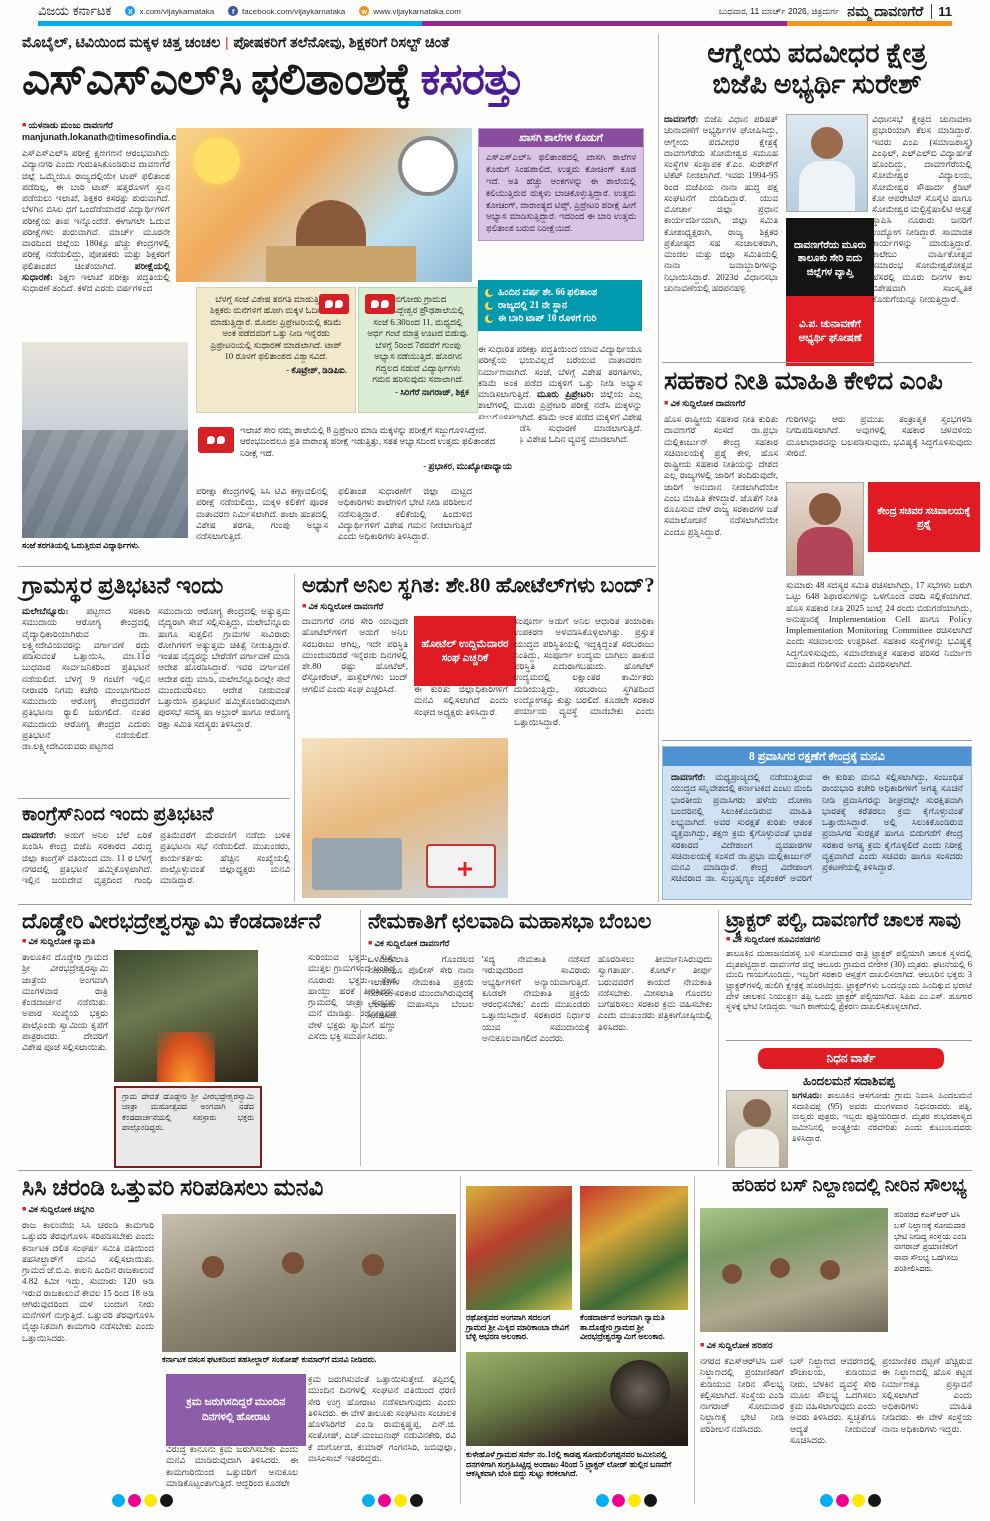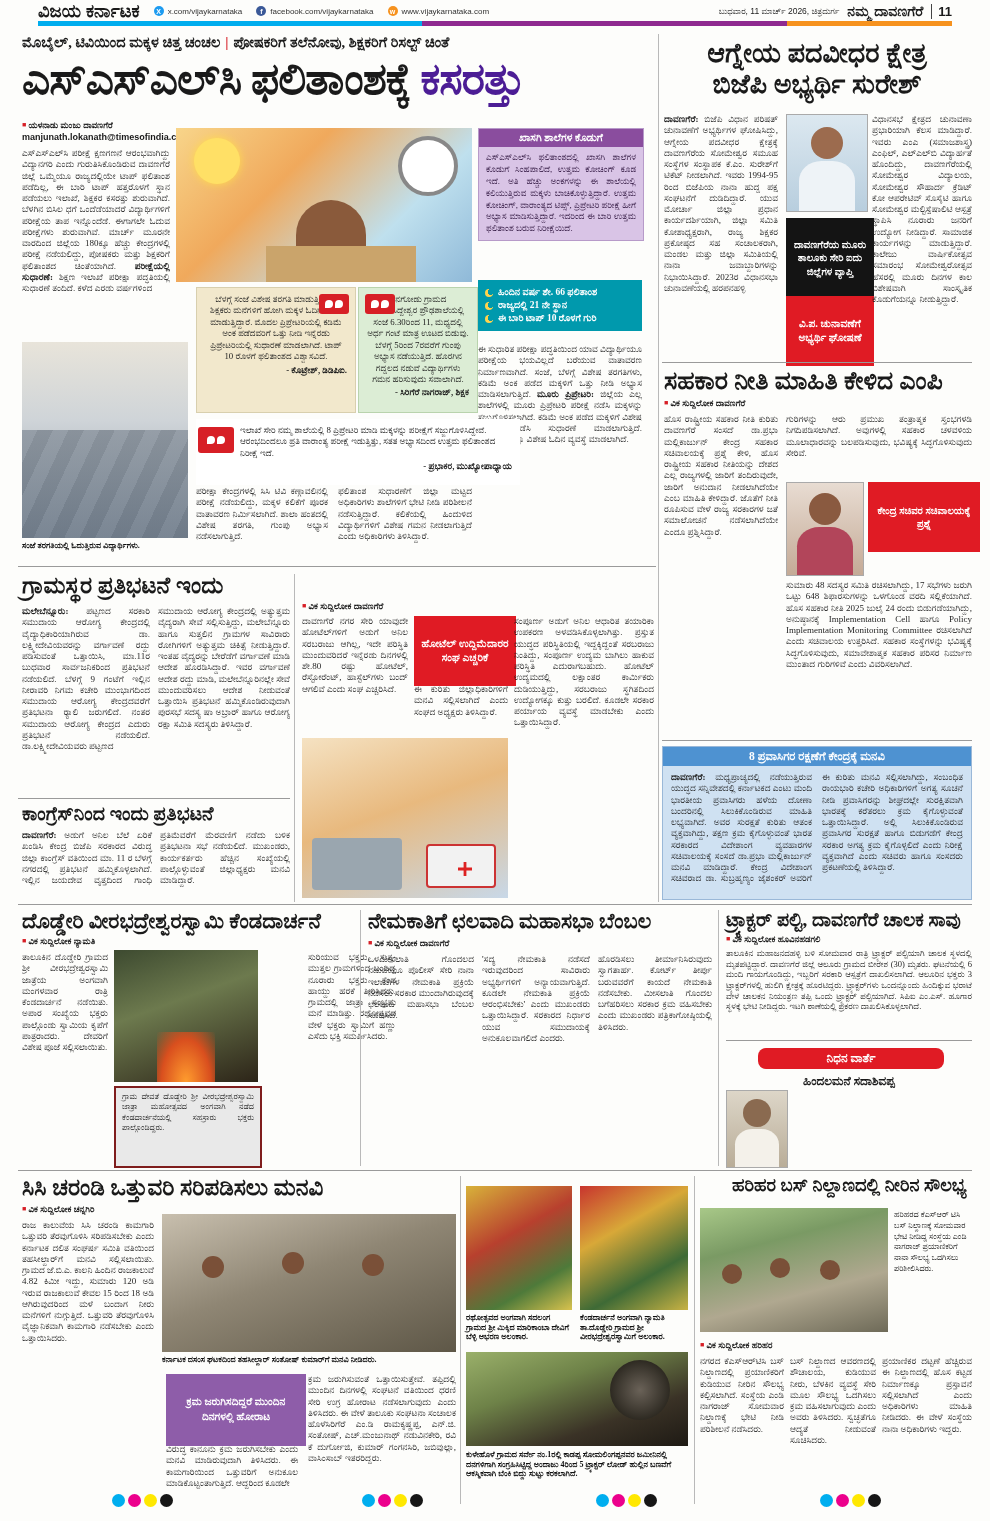--- a/index.html
+++ b/index.html
@@ -4,21 +4,21 @@
 <style>
   html,body{margin:0;padding:0;background:#e8e8e8;}
   .page{position:relative;width:990px;height:1521px;background:#fdfdfb;margin:0 auto;overflow:hidden;
         font-family:"Liberation Serif","DejaVu Serif",serif;color:#1a1a1a;}
   .abs{position:absolute;}
   .vrule{position:absolute;width:1px;background:#b9b9b9;}
   .hrule{position:absolute;height:1px;background:#9a9a9a;}
   
   .mast{position:absolute;left:38px;top:2px;width:914px;height:18px;display:flex;align-items:center;gap:14px;
         font-family:"Liberation Sans","DejaVu Sans",sans-serif;}
-  .mast-logo{font-weight:bold;font-size:18px;letter-spacing:0;white-space:nowrap;text-align:center;}
+  .mast-logo{font-weight:normal;font-size:13px;letter-spacing:0;white-space:nowrap;text-align:center;}
   .soc{display:flex;align-items:center;gap:4px;font-size:8px;color:#333;white-space:nowrap;}
   .soc .ic{width:10px;height:10px;border-radius:50%;display:inline-flex;align-items:center;justify-content:center;
            color:#fff;font-size:7px;font-weight:bold;line-height:1;}
   .ic-x{background:#1d9bf0;}
   .ic-fb{background:#3b5998;}
   .ic-gl{background:#f6921e;}
   .mast-right{margin-left:auto;display:flex;align-items:center;gap:8px;white-space:nowrap;}
   .mast-date{font-size:8.5px;color:#222;}
   .mast-ed{font-size:14px;font-weight:bold;}
   .mast-pg{font-size:13px;font-weight:bold;border-left:1px solid #444;padding-left:6px;}
@@ -190,20 +190,21 @@
   <div class="abs t" style="left:158px;top:606px;width:132px;height:186px;overflow:hidden;">ಸಮುದಾಯ ಆರೋಗ್ಯ ಕೇಂದ್ರದಲ್ಲಿ ಅತ್ಯುತ್ತಮ ವೈದ್ಯರಾಗಿ ಸೇವೆ ಸಲ್ಲಿಸುತ್ತಿದ್ದು, ಮಲೇಬೆನ್ನೂರು ಹಾಗೂ ಸುತ್ತಲಿನ ಗ್ರಾಮಗಳ ಸಾವಿರಾರು ರೋಗಿಗಳಿಗೆ ಅತ್ಯುತ್ತಮ ಚಿಕಿತ್ಸೆ ನೀಡುತ್ತಿದ್ದಾರೆ. ಇಂತಹ ವೈದ್ಯರನ್ನು ಬೇರೆಡೆಗೆ ವರ್ಗಾವಣೆ ಮಾಡಿ ಆದೇಶ ಹೊರಡಿಸಿದ್ದಾರೆ. ಇವರ ವರ್ಗಾವಣೆ ಆದೇಶ ರದ್ದು ಮಾಡಿ, ಮಲೇಬೆನ್ನೂರಿನಲ್ಲೇ ಸೇವೆ ಮುಂದುವರಿಸಲು ಆದೇಶ ನೀಡುವಂತೆ ಒತ್ತಾಯಿಸಿ ಪ್ರತಿಭಟನೆ ಹಮ್ಮಿಕೊಂಡಿರುವುದಾಗಿ ಪುರಸಭೆ ಸದಸ್ಯ ಷಾ ಅಬ್ರಾರ್ ಹಾಗೂ ಆರೋಗ್ಯ ರಕ್ಷಾ ಸಮಿತಿ ಸದಸ್ಯರು ತಿಳಿಸಿದ್ದಾರೆ.</div>
 
   <div class="hrule" style="left:18px;top:798px;width:272px;"></div>
 
   <div class="abs h-md" style="left:22px;top:804px;width:268px;font-size:19px;">ಕಾಂಗ್ರೆಸ್‌ನಿಂದ ಇಂದು ಪ್ರತಿಭಟನೆ</div>
   <div class="abs t" style="left:22px;top:830px;width:268px;height:70px;overflow:hidden;column-count:2;column-gap:8px;">
     <b>ದಾವಣಗೆರೆ: </b><span>ಅಡುಗೆ ಅನಿಲ ಬೆಲೆ ಏರಿಕೆ ಖಂಡಿಸಿ ಕೇಂದ್ರ ಬಿಜೆಪಿ ಸರಕಾರದ ವಿರುದ್ಧ ಜಿಲ್ಲಾ ಕಾಂಗ್ರೆಸ್ ವತಿಯಿಂದ ಮಾ. 11 ರ ಬೆಳಗ್ಗೆ ನಗರದಲ್ಲಿ ಪ್ರತಿಭಟನೆ ಹಮ್ಮಿಕೊಳ್ಳಲಾಗಿದೆ. ಇಲ್ಲಿನ ಜಯದೇವ ವೃತ್ತದಿಂದ ಗಾಂಧಿ ಪ್ರತಿಮೆವರೆಗೆ ಮೆರವಣಿಗೆ ನಡೆದು ಬಳಿಕ ಪ್ರತಿಭಟನಾ ಸಭೆ ನಡೆಯಲಿದೆ. ಮುಖಂಡರು, ಕಾರ್ಯಕರ್ತರು ಹೆಚ್ಚಿನ ಸಂಖ್ಯೆಯಲ್ಲಿ ಪಾಲ್ಗೊಳ್ಳುವಂತೆ ಜಿಲ್ಲಾಧ್ಯಕ್ಷರು ಮನವಿ ಮಾಡಿದ್ದಾರೆ.</span>
   </div>
 
   <div class="vrule" style="left:294px;top:574px;height:328px;"></div>
+  <div class="abs h-md" style="left:302px;top:574px;width:354px;font-size:21px;">ಅಡುಗೆ ಅನಿಲ ಸ್ಥಗಿತ: ಶೇ.80 ಹೋಟೆಲ್‌ಗಳು ಬಂದ್?</div>
   <div class="abs byline" style="left:302px;top:601px;">
     <span class="sq">■</span> <span>ವಿಕ ಸುದ್ದಿಲೋಕ ದಾವಣಗೆರೆ</span>
   </div>
   <div class="abs t" style="left:302px;top:616px;width:106px;height:118px;overflow:hidden;">ದಾವಣಗೆರೆ ನಗರ ಸೇರಿ ಯಾವುದೇ ಹೋಟೆಲ್‌ಗಳಿಗೆ ಅಡುಗೆ ಅನಿಲ ಸರಬರಾಜು ಆಗಿಲ್ಲ, ಇದೇ ಪರಿಸ್ಥಿತಿ ಮುಂದುವರಿದರೆ ಇನ್ನೆರಡು ದಿನಗಳಲ್ಲಿ ಶೇ.80 ರಷ್ಟು ಹೋಟೆಲ್, ರೆಸ್ಟೋರೆಂಟ್, ಹಾಸ್ಟೆಲ್‌ಗಳು ಬಂದ್ ಆಗಲಿವೆ ಎಂದು ಸಂಘ ಎಚ್ಚರಿಸಿದೆ.</div>
   <div class="abs warnbox" style="left:414px;top:616px;width:94px;height:62px;">ಹೋಟೆಲ್ ಉದ್ದಿಮೆದಾರರ ಸಂಘ ಎಚ್ಚರಿಕೆ</div>
   <div class="abs t" style="left:414px;top:684px;width:94px;height:50px;overflow:hidden;">ಈ ಕುರಿತು ಜಿಲ್ಲಾಧಿಕಾರಿಗಳಿಗೆ ಮನವಿ ಸಲ್ಲಿಸಲಾಗಿದೆ ಎಂದು ಸಂಘದ ಅಧ್ಯಕ್ಷರು ತಿಳಿಸಿದ್ದಾರೆ.</div>
   <div class="abs t" style="left:514px;top:616px;width:140px;height:284px;overflow:hidden;">ಸಂಪೂರ್ಣ ಅಡುಗೆ ಅನಿಲ ಆಧಾರಿತ ತಯಾರಿಕಾ ಉಪಕರಣ ಅಳವಡಿಸಿಕೊಳ್ಳಲಾಗಿತ್ತು. ಪ್ರಸ್ತುತ ಯುದ್ಧದ ಪರಿಸ್ಥಿತಿಯಲ್ಲಿ ಇದ್ದಕ್ಕಿದ್ದಂತೆ ಸರಬರಾಜು ನಿಂತಿದ್ದು, ಸಂಪೂರ್ಣ ಉದ್ಯಮ ಬಾಗಿಲು ಹಾಕುವ ಪರಿಸ್ಥಿತಿ ಎದುರಾಗಬಹುದು. ಹೋಟೆಲ್ ಉದ್ಯಮದಲ್ಲಿ ಲಕ್ಷಾಂತರ ಕಾರ್ಮಿಕರು ದುಡಿಯುತ್ತಿದ್ದು, ಸರಬರಾಜು ಸ್ಥಗಿತದಿಂದ ಉದ್ಯೋಗಕ್ಕೂ ಕುತ್ತು ಬರಲಿದೆ. ಕೂಡಲೇ ಸರಕಾರ ಪರ್ಯಾಯ ವ್ಯವಸ್ಥೆ ಮಾಡಬೇಕು ಎಂದು ಒತ್ತಾಯಿಸಿದ್ದಾರೆ.</div>
   <div class="ph" style="left:302px;top:738px;width:206px;height:160px;background:linear-gradient(160deg,#f5e2c2 0%,#e8b97e 45%,#c8d8e8 100%);">
     <div class="abs" style="left:10px;bottom:8px;width:90px;height:52px;background:#9aa6af;border-radius:4px;"></div>
     <div class="abs" style="right:12px;bottom:10px;width:66px;height:40px;background:#f2f2f2;border:2px solid #c33;border-radius:4px;"></div>
@@ -283,20 +284,23 @@
   <div class="abs t" style="left:726px;top:948px;width:246px;height:88px;overflow:hidden;font-size:8.5px;">ತಾಲೂಕಿನ ಮಹಾಜನದಹಳ್ಳಿ ಬಳಿ ಸೋಮವಾರ ರಾತ್ರಿ ಟ್ರ್ಯಾಕ್ಟರ್ ಪಲ್ಟಿಯಾಗಿ ಚಾಲಕ ಸ್ಥಳದಲ್ಲಿ ಮೃತಪಟ್ಟಿದ್ದಾರೆ. ದಾವಣಗೆರೆ ಜಿಲ್ಲೆ ಆಲೂರು ಗ್ರಾಮದ ಬೀರೇಶ (30) ಮೃತರು. ಘಟನೆಯಲ್ಲಿ 6 ಮಂದಿ ಗಾಯಗೊಂಡಿದ್ದು, ಇಬ್ಬರಿಗೆ ಸರಕಾರಿ ಆಸ್ಪತ್ರೆಗೆ ದಾಖಲಿಸಲಾಗಿದೆ. ಆಲೂರಿನ ಭಕ್ತರು 3 ಟ್ರ್ಯಾಕ್ಟರ್‌ಗಳಲ್ಲಿ ಹುಲಿಗಿ ಕ್ಷೇತ್ರಕ್ಕೆ ಹೊರಟಿದ್ದರು. ಟ್ರ್ಯಾಕ್ಟರ್‌ಗಳು ಒಂದನ್ನೊಂದು ಹಿಂದಿಕ್ಕುವ ಭರಾಟೆ ವೇಳೆ ಚಾಲಕನ ನಿಯಂತ್ರಣ ತಪ್ಪಿ ಒಂದು ಟ್ರ್ಯಾಕ್ಟರ್ ಪಲ್ಟಿಯಾಗಿದೆ. ಸಿಪಿಐ ಎಂ.ಎಸ್. ಹೂಗಾರ ಸ್ಥಳಕ್ಕೆ ಭೇಟಿ ನೀಡಿದ್ದರು. ಇಟಗಿ ಠಾಣೆಯಲ್ಲಿ ಪ್ರಕರಣ ದಾಖಲಿಸಿಕೊಳ್ಳಲಾಗಿದೆ.</div>
 
   <div class="hrule" style="left:726px;top:1040px;width:246px;"></div>
 
   <div class="abs redpill" style="left:758px;top:1048px;width:186px;">ನಿಧನ ವಾರ್ತೆ</div>
   <div class="abs" style="left:726px;top:1074px;width:246px;text-align:center;font-weight:bold;font-size:12px;">ಹಿಂದಲಮನೆ ಸದಾಶಿವಪ್ಪ</div>
   <div class="ph" style="left:726px;top:1090px;width:60px;height:76px;background:linear-gradient(180deg,#ddd6c8 0%,#b9ad98 100%);border:1px solid #aaa;">
     <div class="head" style="left:16px;top:8px;width:28px;height:28px;background:#8a6a50;"></div>
     <div class="body" style="left:8px;top:38px;width:44px;height:38px;background:#f4f1ea;"></div>
   </div>
+  <div class="abs t" style="left:792px;top:1090px;width:180px;height:78px;overflow:hidden;font-size:8.5px;">
+    <b>ಜಗಳೂರು: </b><span>ತಾಲೂಕಿನ ಆಸಗೋಡು ಗ್ರಾಮ ನಿವಾಸಿ ಹಿಂದಲಮನೆ ಸದಾಶಿವಪ್ಪ (95) ಅವರು ಮಂಗಳವಾರ ನಿಧನರಾದರು. ಪತ್ನಿ, ನಾಲ್ವರು ಪುತ್ರರು, ಇಬ್ಬರು ಪುತ್ರಿಯರಿದ್ದಾರೆ. ಮೃತರ ಶುಭದಪಾಳ್ಯದ ಜಮೀನಿನಲ್ಲಿ ಅಂತ್ಯಕ್ರಿಯೆ ನೆರವೇರಿತು ಎಂದು ಕುಟುಂಬದವರು ತಿಳಿಸಿದ್ದಾರೆ.</span>
+  </div>
 
   <div class="hrule" style="left:18px;top:1170px;width:954px;"></div>
 
   <div class="abs h-md" style="left:22px;top:1176px;width:434px;font-size:23px;">ಸಿಸಿ ಚರಂಡಿ ಒತ್ತುವರಿ ಸರಿಪಡಿಸಲು ಮನವಿ</div>
   <div class="abs byline" style="left:22px;top:1204px;">
     <span class="sq">■</span> <span>ವಿಕ ಸುದ್ದಿಲೋಕ ಚನ್ನಗಿರಿ</span>
   </div>
   <div class="abs t" style="left:22px;top:1220px;width:132px;height:282px;overflow:hidden;">ರಾಜ ಕಾಲುವೆಯ ಸಿಸಿ ಚರಂಡಿ ಕಾಮಗಾರಿ ಒತ್ತುವರಿ ತೆರವುಗೊಳಿಸಿ ಸರಿಪಡಿಸಬೇಕು ಎಂದು ಕರ್ನಾಟಕ ದಲಿತ ಸಂಘರ್ಷ ಸಮಿತಿ ವತಿಯಿಂದ ತಹಸೀಲ್ದಾರ್‌ಗೆ ಮನವಿ ಸಲ್ಲಿಸಲಾಯಿತು. ಗ್ರಾಮದ ಜೆ.ಬಿ.ಎ. ಕಾಲನಿ ಹಿಂದಿನ ರಾಜಕಾಲುವೆ 4.82 ಕಿಮೀ ಇದ್ದು, ಸುಮಾರು 120 ಅಡಿ ಇರುವ ರಾಜಕಾಲುವೆ ಕೇವಲ 15 ರಿಂದ 18 ಅಡಿ ಆಗಿರುವುದರಿಂದ ಮಳೆ ಬಂದಾಗ ನೀರು ಮನೆಗಳಿಗೆ ನುಗ್ಗುತ್ತಿದೆ. ಒತ್ತುವರಿ ತೆರವುಗೊಳಿಸಿ ವೈಜ್ಞಾನಿಕವಾಗಿ ಕಾಮಗಾರಿ ನಡೆಸಬೇಕು ಎಂದು ಒತ್ತಾಯಿಸಿದರು.</div>
   <div class="ph" style="left:162px;top:1214px;width:294px;height:138px;background:linear-gradient(160deg,#c8bfae 0%,#8f8674 45%,#5e5747 100%);">
     <div class="head" style="left:40px;top:42px;width:22px;height:22px;background:#7a5038;"></div>

